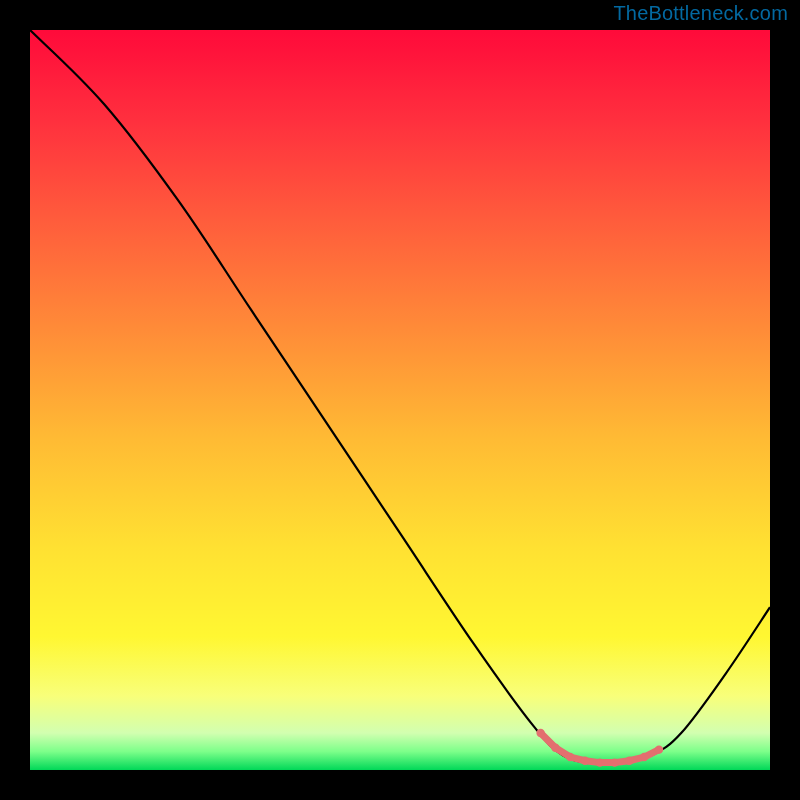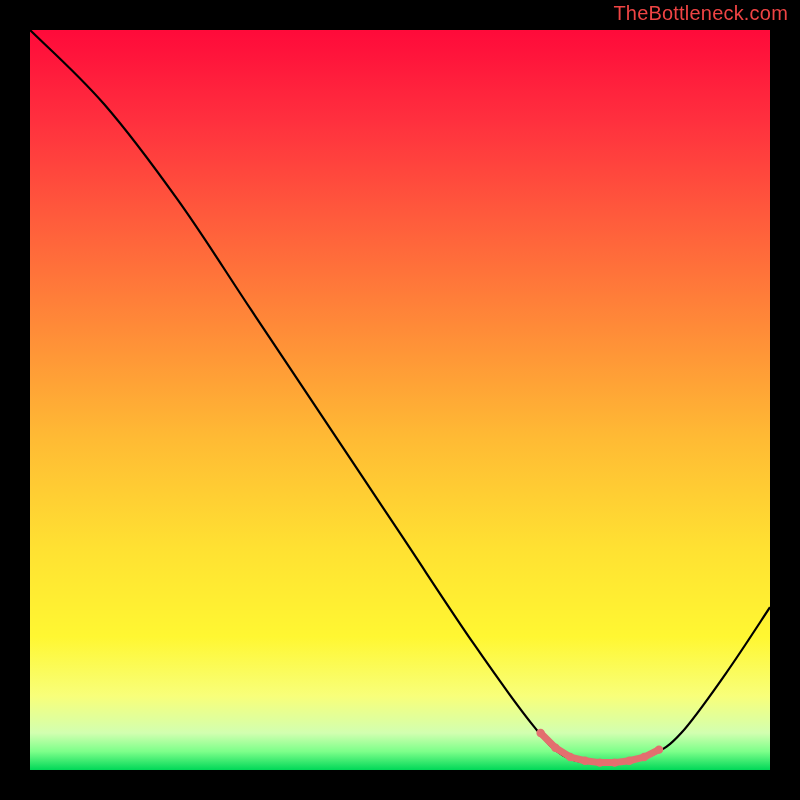--- a/index.html
+++ b/index.html
@@ -8,21 +8,21 @@
     width: 800px;
     height: 800px;
     background: #000;
     overflow: hidden;
     font-family: Arial, Helvetica, sans-serif;
   }
   .attribution {
     position: absolute;
     top: 2px;
     right: 12px;
-    color: #ef4444;
+    color: #0369a1;
     font-size: 20px;
     font-weight: 400;
     letter-spacing: 0.2px;
     z-index: 10;
   }
   .plot-area {
     position: absolute;
     left: 30px;
     top: 30px;
     width: 740px;

